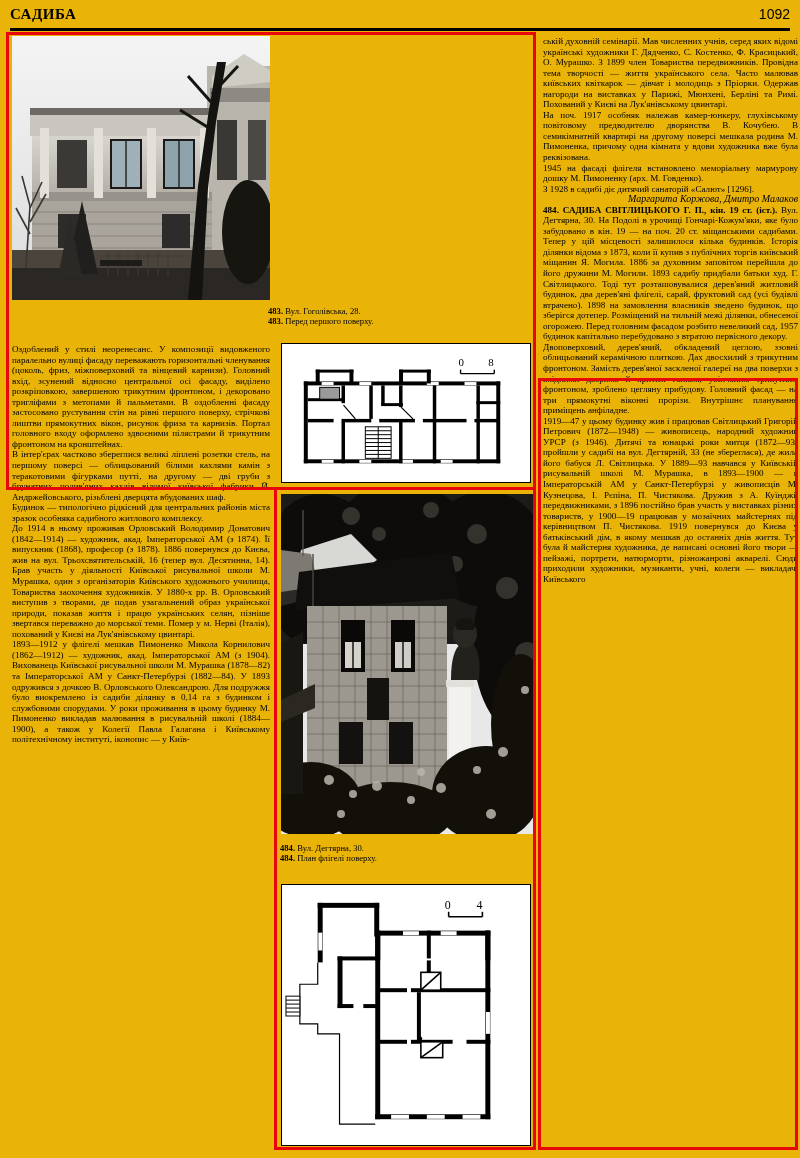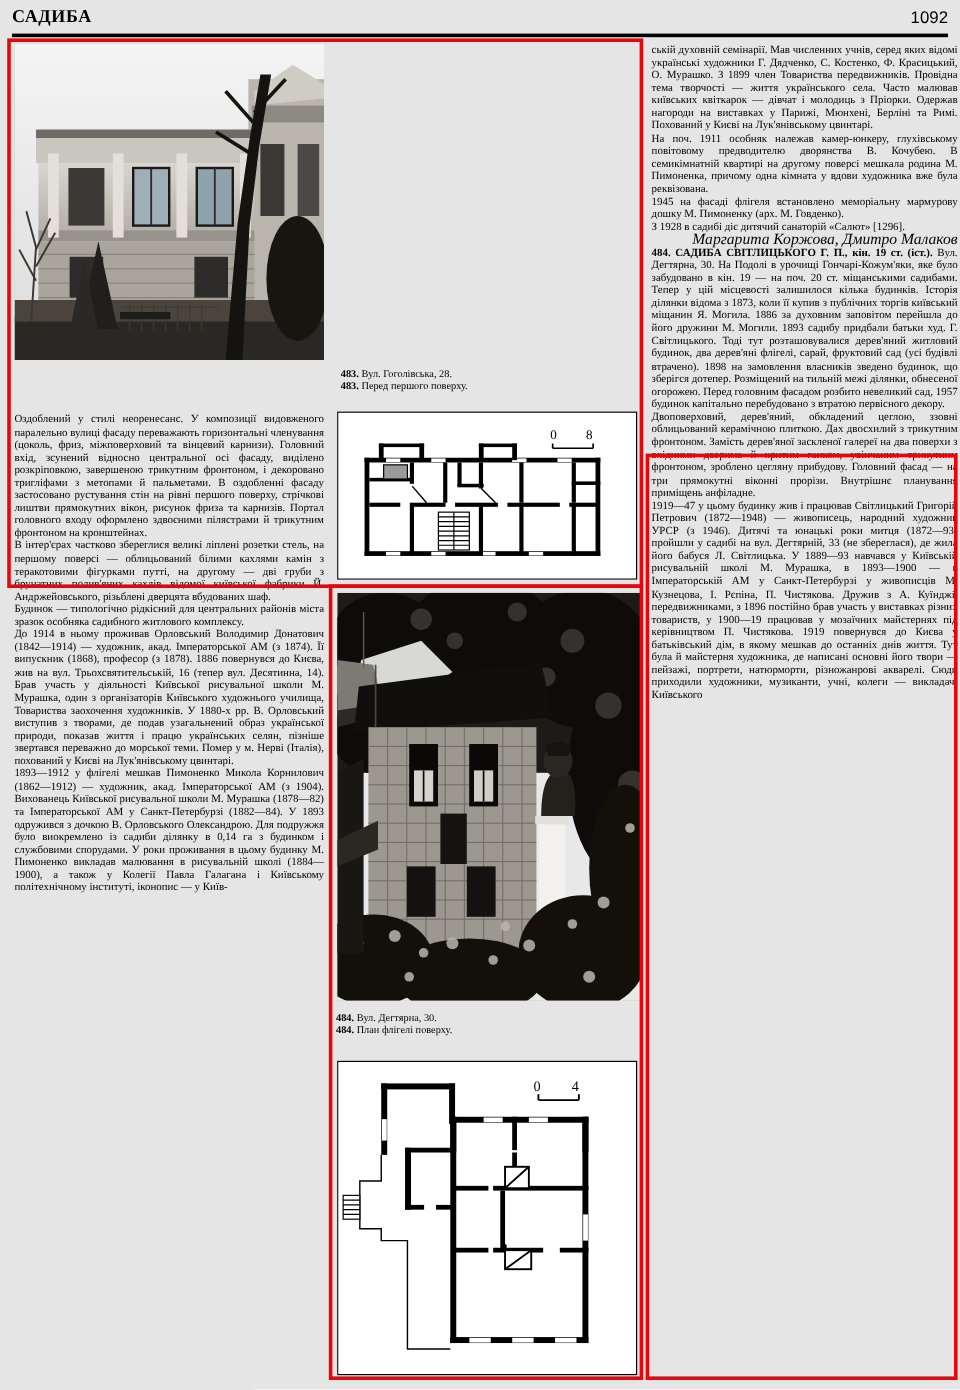--- a/index.html
+++ b/index.html
@@ -8,21 +8,21 @@
     background: #ffffff;
   }
   body {
     font-family: "Liberation Serif", serif;
     color: #000;
   }
   #page {
     position: relative;
     width: 800px;
     height: 1158px;
-    background: #e5e5e5;
+    background: #eab308;
     overflow: hidden;
   }
 
   
   .pg-header {
     position: absolute;
     left: 10px;
     top: 6px;
     width: 780px;
     height: 26px;
@@ -60,35 +60,35 @@
     line-height: 10.55px;
     text-align: justify;
     text-justify: inter-word;
     hyphens: manual;
   }
   .col p {
     margin: 0;
     text-indent: 0;
   }
   #col-left  { left: 12px;  top: 304px; width: 258px; margin-top: 40px; }
-  #col-mid-top { left: 284px; top: 306px; width: 255px; }
+  #col-mid-top { left: 268px; top: 306px; width: 255px; }
   #col-mid-bot { left: 280px; top: 843px; width: 255px; }
   #col-right { left: 543px; top: 36px;  width: 255px; }
 
   .cap {
     font-size: 8.6px;
     line-height: 10.4px;
     margin: 0;
   }
   .cap b { font-weight: bold; }
 
   .author-line {
     text-align: right;
     font-style: italic;
-    font-size: 13px;
+    font-size: 10px;
     margin: 1px 0 2px 0;
   }
   .entry-head {
     font-weight: bold;
   }
 
   
   .photo {
     position: absolute;
     background: #cfcfcf;
@@ -500,21 +500,21 @@
         <line x1="140" y1="106" x2="160" y2="88"></line>
         <rect x="140" y="158" width="22" height="16"></rect>
         <line x1="140" y1="174" x2="162" y2="158"></line>
       </g>
       <circle cx="139" cy="155" r="2.4" fill="#000"></circle>
     </svg>
   </div>
 
   <div class="col" id="col-right">
     <p>ській духовній семінарії. Мав численних учнів, серед яких відомі українські художники Г. Дядченко, С. Костенко, Ф. Красицький, О. Мурашко. З 1899 член Товариства передвижників. Провідна тема творчості — життя українського села. Часто малював київських квіткарок — дівчат і молодиць з Пріорки. Одержав нагороди на виставках у Парижі, Мюнхені, Берліні та Римі. Похований у Києві на Лук'янівському цвинтарі.</p>
-    <p>На поч. 1911 особняк належав камер-юнкеру, глухівському повітовому предводителю дворянства В. Кочубею. В семикімнатній квартирі на другому поверсі мешкала родина М. Пимоненка, причому одна кімната у вдови художника вже була реквізована.</p>
+    <p>На поч. 1917 особняк належав камер-юнкеру, глухівському повітовому предводителю дворянства В. Кочубею. В семикімнатній квартирі на другому поверсі мешкала родина М. Пимоненка, причому одна кімната у вдови художника вже була реквізована.</p>
     <p>1945 на фасаді флігеля встановлено меморіальну мармурову дошку М. Пимоненку (арх. М. Говденко).</p>
     <p>З 1928 в садибі діє дитячий санаторій «Салют» [1296].</p>
     <p class="author-line">Маргарита Коржова, Дмитро Малаков</p>
     <p>
       <span class="entry-head">484. САДИБА СВІТЛИЦЬКОГО Г. П., кін. 19 ст. (іст.).</span>
       <span>Вул. Дегтярна, 30.</span>
       <span>На Подолі в урочищі Гончарі-Кожум'яки, яке було забудовано в кін. 19 — на поч. 20 ст. міщанськими садибами. Тепер у цій місцевості залишилося кілька будинків. Історія ділянки відома з 1873, коли її купив з публічних торгів київський міщанин Я. Могила. 1886 за духовним заповітом перейшла до його дружини М. Могили. 1893 садибу придбали батьки худ. Г. Світлицького. Тоді тут розташовувалися дерев'яний житловий будинок, два дерев'яні флігелі, сарай, фруктовий сад (усі будівлі втрачено). 1898 на замовлення власників зведено будинок, що зберігся дотепер. Розміщений на тильній межі ділянки, обнесеної огорожею. Перед головним фасадом розбито невеликий сад, 1957 будинок капітально перебудовано з втратою первісного декору.</span>
     </p>
     <p>Двоповерховий, дерев'яний, обкладений цеглою, ззовні облицьований керамічною плиткою. Дах двосхилий з трикутним фронтоном. Замість дерев'яної заскленої галереї на два поверхи з вхідними дверима й критим ганком, увінчаним трикутним фронтоном, зроблено цегляну прибудову. Головний фасад — на три прямокутні віконні прорізи. Внутрішнє планування приміщень анфіладне.</p>
     <p>1919—47 у цьому будинку жив і працював Світлицький Григорій Петрович (1872—1948) — живописець, народний художник УРСР (з 1946). Дитячі та юнацькі роки митця (1872—93) пройшли у садибі на вул. Дегтярній, 33 (не збереглася), де жила його бабуся Л. Світлицька. У 1889—93 навчався у Київській рисувальній школі М. Мурашка, в 1893—1900 — в Імператорській АМ у Санкт-Петербурзі у живописців М. Кузнецова, І. Рєпіна, П. Чистякова. Дружив з А. Куїнджі, передвижниками, з 1896 постійно брав участь у виставках різних товариств, у 1900—19 працював у мозаїчних майстернях під керівництвом П. Чистякова. 1919 повернувся до Києва у батьківський дім, в якому мешкав до останніх днів життя. Тут була й майстерня художника, де написані основні його твори — пейзажі, портрети, натюрморти, різножанрові акварелі. Сюди приходили художники, музиканти, учні, колеги — викладачі Київського</p>

